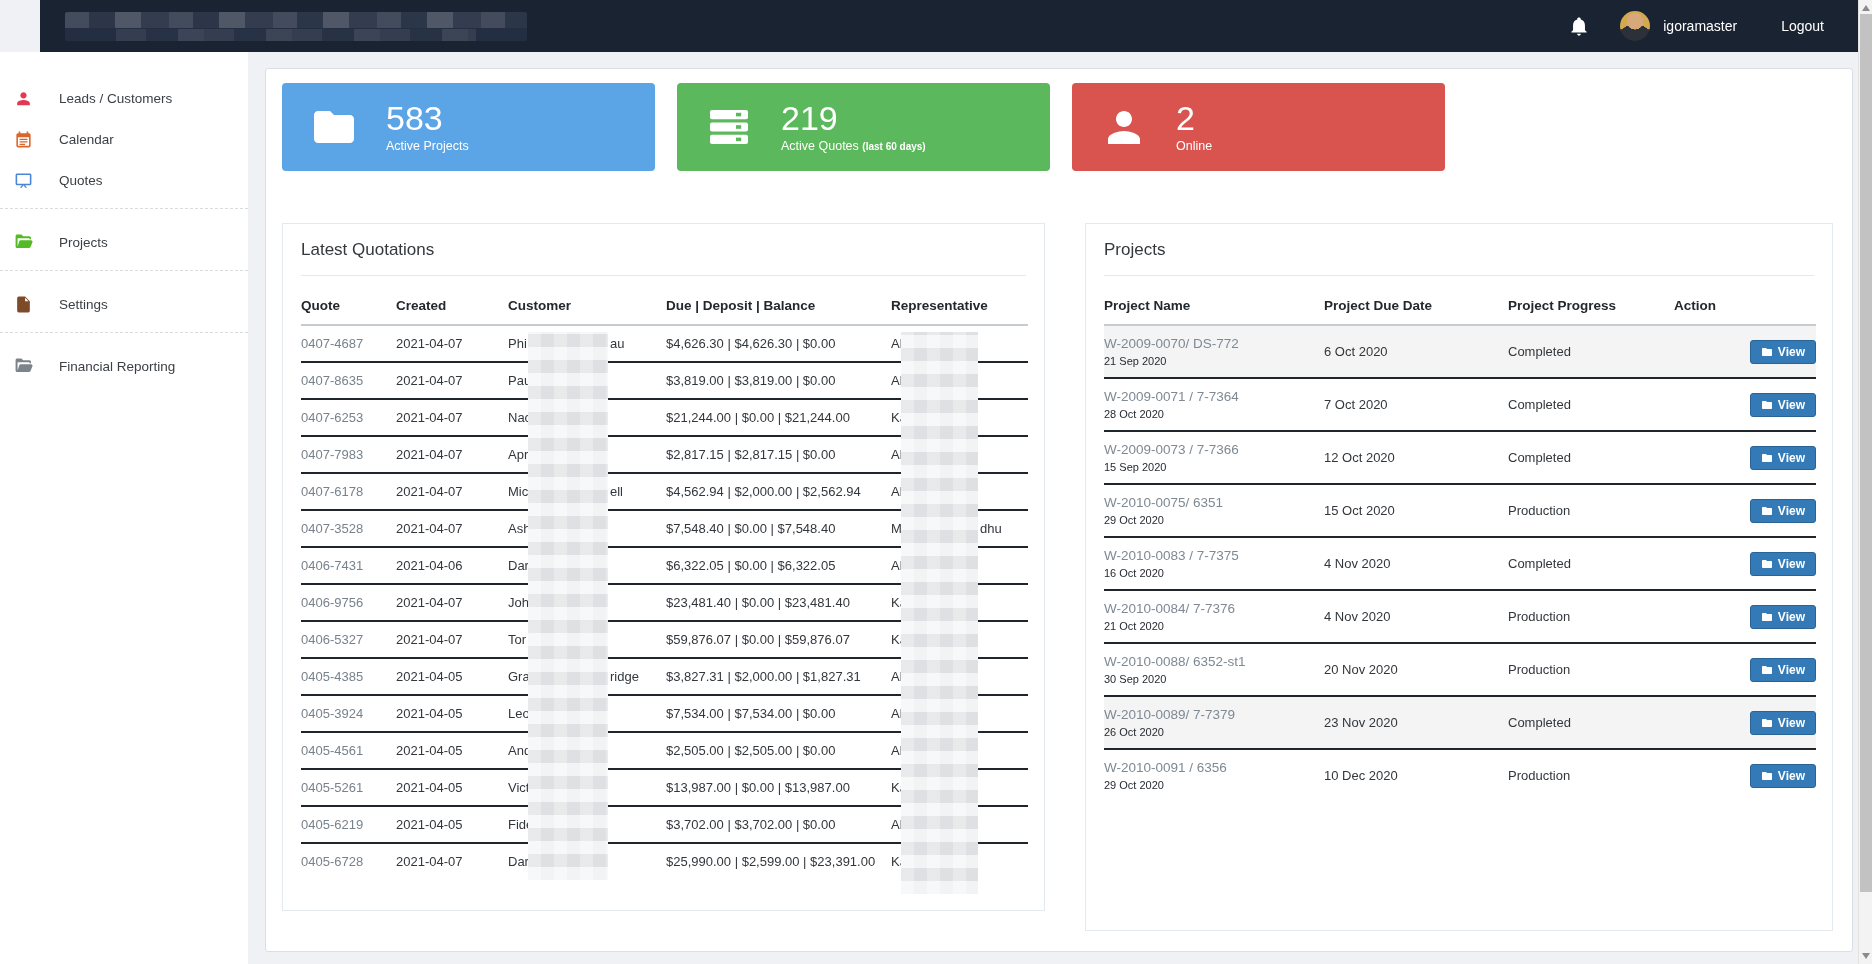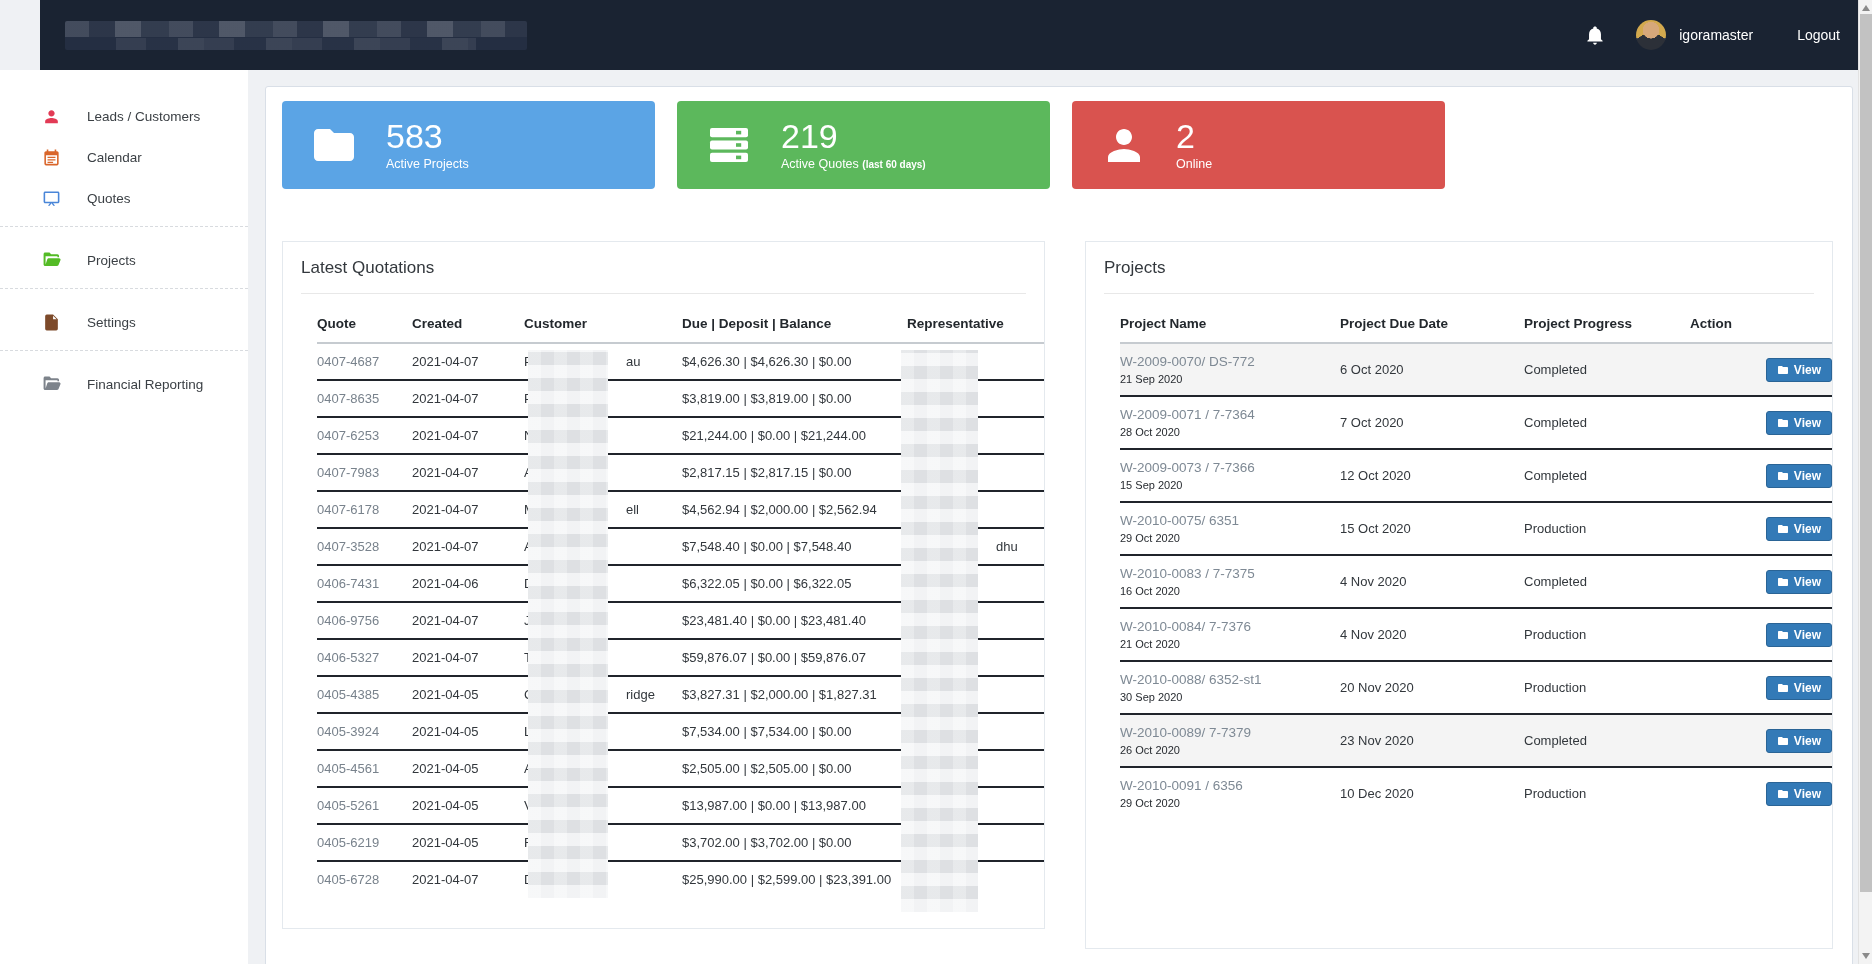--- a/index.html
+++ b/index.html
@@ -1,21 +1,21 @@
 <!DOCTYPE html>
 <html><head>
 <meta charset="utf-8">
 <style>
   * { margin:0; padding:0; box-sizing:border-box; }
   html,body { width:1872px; height:964px; overflow:hidden; background:#eff1f4;
               font-family:"Liberation Sans", sans-serif; }
 
   
-  .navbar { height:70px; background:#1a2332; display:flex; align-items:center;
-            padding:0 32px 0 14px; position:relative;margin-left:40px; }
+  .navbar { height:52px; background:#1a2332; display:flex; align-items:center;
+            padding:0 48px 0 14px; position:relative;margin-left:40px; }
   .logo-blur { width:462px; height:29px; border-radius:2px; margin-left:11px;
     background:
       repeating-linear-gradient(90deg, rgba(255,255,255,.14) 0 24px, rgba(255,255,255,.04) 24px 50px,
         rgba(255,255,255,.20) 50px 76px, rgba(255,255,255,.07) 76px 104px) top/100% 16px no-repeat,
       repeating-linear-gradient(90deg, rgba(255,255,255,.08) 0 30px, rgba(255,255,255,.02) 30px 62px,
         rgba(255,255,255,.11) 62px 88px) bottom/78% 12px no-repeat,
       #242e42; }
   .nav-right { margin-left:auto; display:flex; align-items:center; }
   .bell { width:22px; height:22px; color:#ffffff; margin-right:30px; cursor:pointer; }
   .bell svg { width:100%; height:100%; fill:currentColor; }
@@ -23,21 +23,21 @@
     background:
       radial-gradient(circle at 50% 34%, #d7a87a 0 33%, rgba(0,0,0,0) 34%),
       radial-gradient(circle at 50% 105%, #2c3038 0 52%, rgba(0,0,0,0) 53%),
       linear-gradient(180deg,#d3a94e 0 60%, #474a52 61%); }
   .nav-user { color:#ffffff; font-size:14px; margin-right:44px; cursor:pointer; }
   .nav-logout { color:#ffffff; font-size:14px; cursor:pointer; text-decoration:none; }
 
   
   .layout { display:flex; height:912px; }
   .sidebar { width:248px; background:#ffffff; padding-top:26px; flex:none; }
-  .side-item { display:flex; align-items:center; padding:11px 0 11px 42px;
+  .side-item { display:flex; align-items:center; padding:11px 0 11px 14px;
                font-size:13.5px; color:#3b4045; cursor:pointer; }
   .side-item .s-icon { width:19px; height:19px; margin-right:26px; flex:none; }
   .side-item .s-icon svg { width:100%; height:100%; fill:currentColor; }
   .side-item.divider-after { border-bottom:1px dashed #d8dbdf; padding-bottom:18px; margin-bottom:13px; }
 
   .main { flex:1; padding:16px 19px 0 17px; }
   .container-card { background:#ffffff; border:1px solid #d9dfe7; border-radius:3px;
                     height:884px; padding:14px 16px; }
 
   
@@ -50,21 +50,21 @@
   .stat-label { font-size:12.5px; margin-top:2px; }
   .stat-label .small-suffix { font-size:10px;font-weight:bold; }
 
   
   .panels { display:flex; gap:40px; align-items:flex-start; }
   .panel { background:#ffffff; border:1px solid #e4e9ee; padding:16px 18px; position:relative; }
   .panel-quotes { width:763px; height:688px; }
   .panel-projects { width:748px; height:708px; }
   .panel-title { font-size:17px; color:#33383d; padding-bottom:15px; border-bottom:1px solid #e8e8e8; }
 
-  table { border-collapse:collapse; table-layout:fixed; width:100%; margin-top:12px;margin-left:16px; }
+  table { border-collapse:collapse; table-layout:fixed; width:100%; margin-top:12px; }
   th { text-align:left; font-size:13.5px; color:#23282d; padding:10px 0 11px;
        border-bottom:2px solid #c6cbd0; }
   td { font-size:13px; color:#32373c; padding:10px 0; vertical-align:middle; }
   tbody tr + tr td { border-top:2px solid #20242b; }
 
   
   .qt-quote { color:#78828c; cursor:pointer; }
   .cust-cell, .rep-cell { position:relative; }
   .cust-suffix { position:absolute; left:102px; top:10px; }
   .rep-suffix  { position:absolute; left:89px;  top:10px; }

